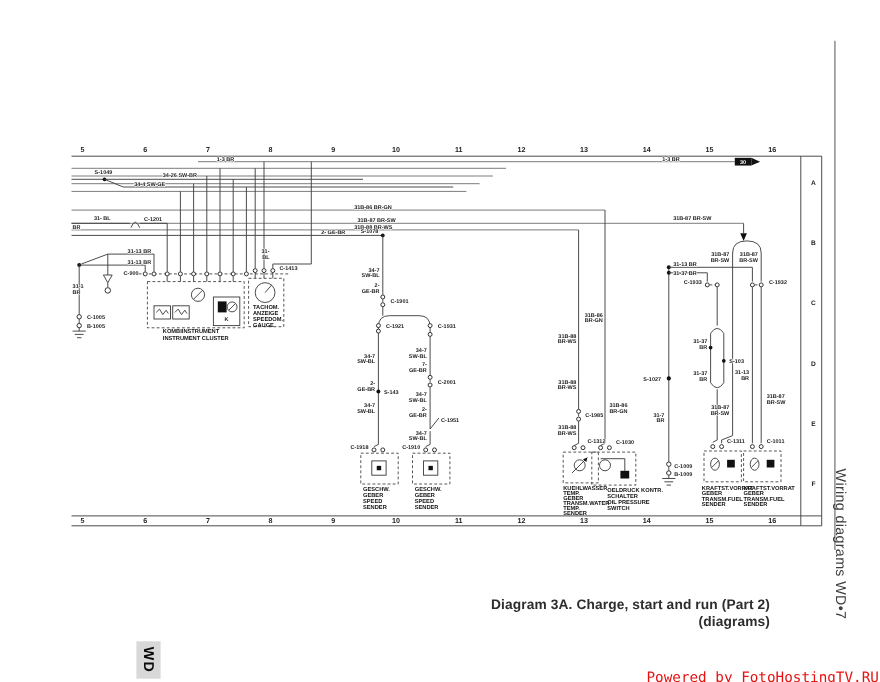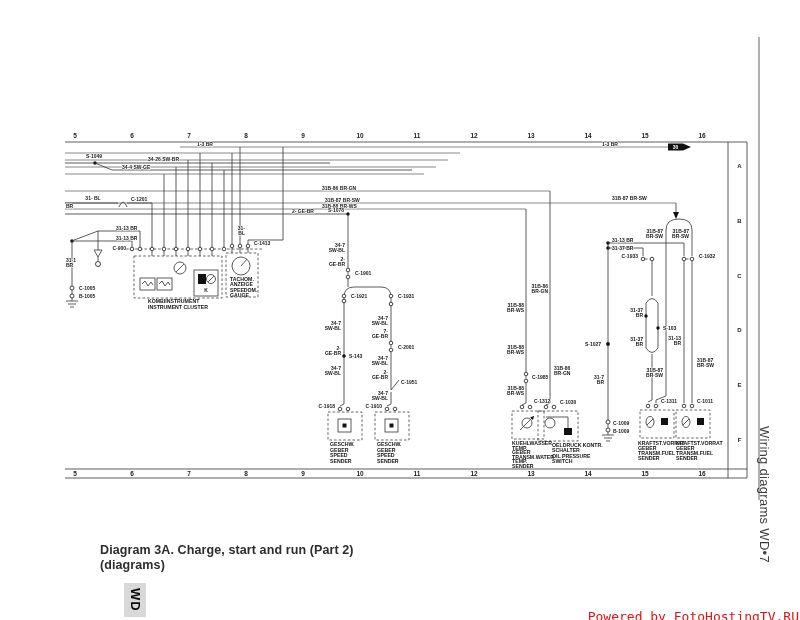--- a/index.html
+++ b/index.html
@@ -12,21 +12,21 @@
   .pin{fill:#fff;stroke:#2f2f2f;stroke-width:.9}
   .dot{fill:#111;stroke:none}
   .blk{fill:#111;stroke:none}
   .frame{stroke:#4a4a4a;stroke-width:.9;fill:none}
   .num{font:bold 6.5px "Liberation Sans",sans-serif;fill:#222}
   .rowl{font:bold 6px "Liberation Sans",sans-serif;fill:#222}
   .wlab{font:bold 5px "Liberation Sans",sans-serif;fill:#1a1a1a;
         paint-order:stroke;stroke:#fff;stroke-width:1.1px;stroke-linejoin:round}
   .clab{font:bold 5.2px "Liberation Sans",sans-serif;fill:#141414}
   .abox{font:bold 5px "Liberation Sans",sans-serif;fill:#fff}
-  .caption{position:absolute;left:100px;width:600px;text-align:left;color:#2d2d2d;
+  .caption{position:absolute;left:100px;width:600px;text-align:right;color:#2d2d2d;
            font-size:12.5px;font-weight:bold;letter-spacing:.1px}
   #caption1{top:543px} #caption2{top:558px}
   .side-label{position:absolute;left:757px;top:426px;height:160px;color:#3d3d3d;
     writing-mode:vertical-rl;font-size:13px;letter-spacing:.3px;white-space:nowrap}
   .wd-tab{position:absolute;left:124px;top:583px;width:22px;height:34px;background:#d8d8d8;
     display:flex;align-items:center;justify-content:center}
   .wd-tab span{writing-mode:vertical-rl;font-weight:bold;font-size:13px;color:#0a0a0a;letter-spacing:1px}
   .watermark{position:absolute;right:1px;top:609px;color:#e81010;
     font-family:"DejaVu Sans Mono",monospace;font-size:13px;white-space:nowrap}
 </style>

